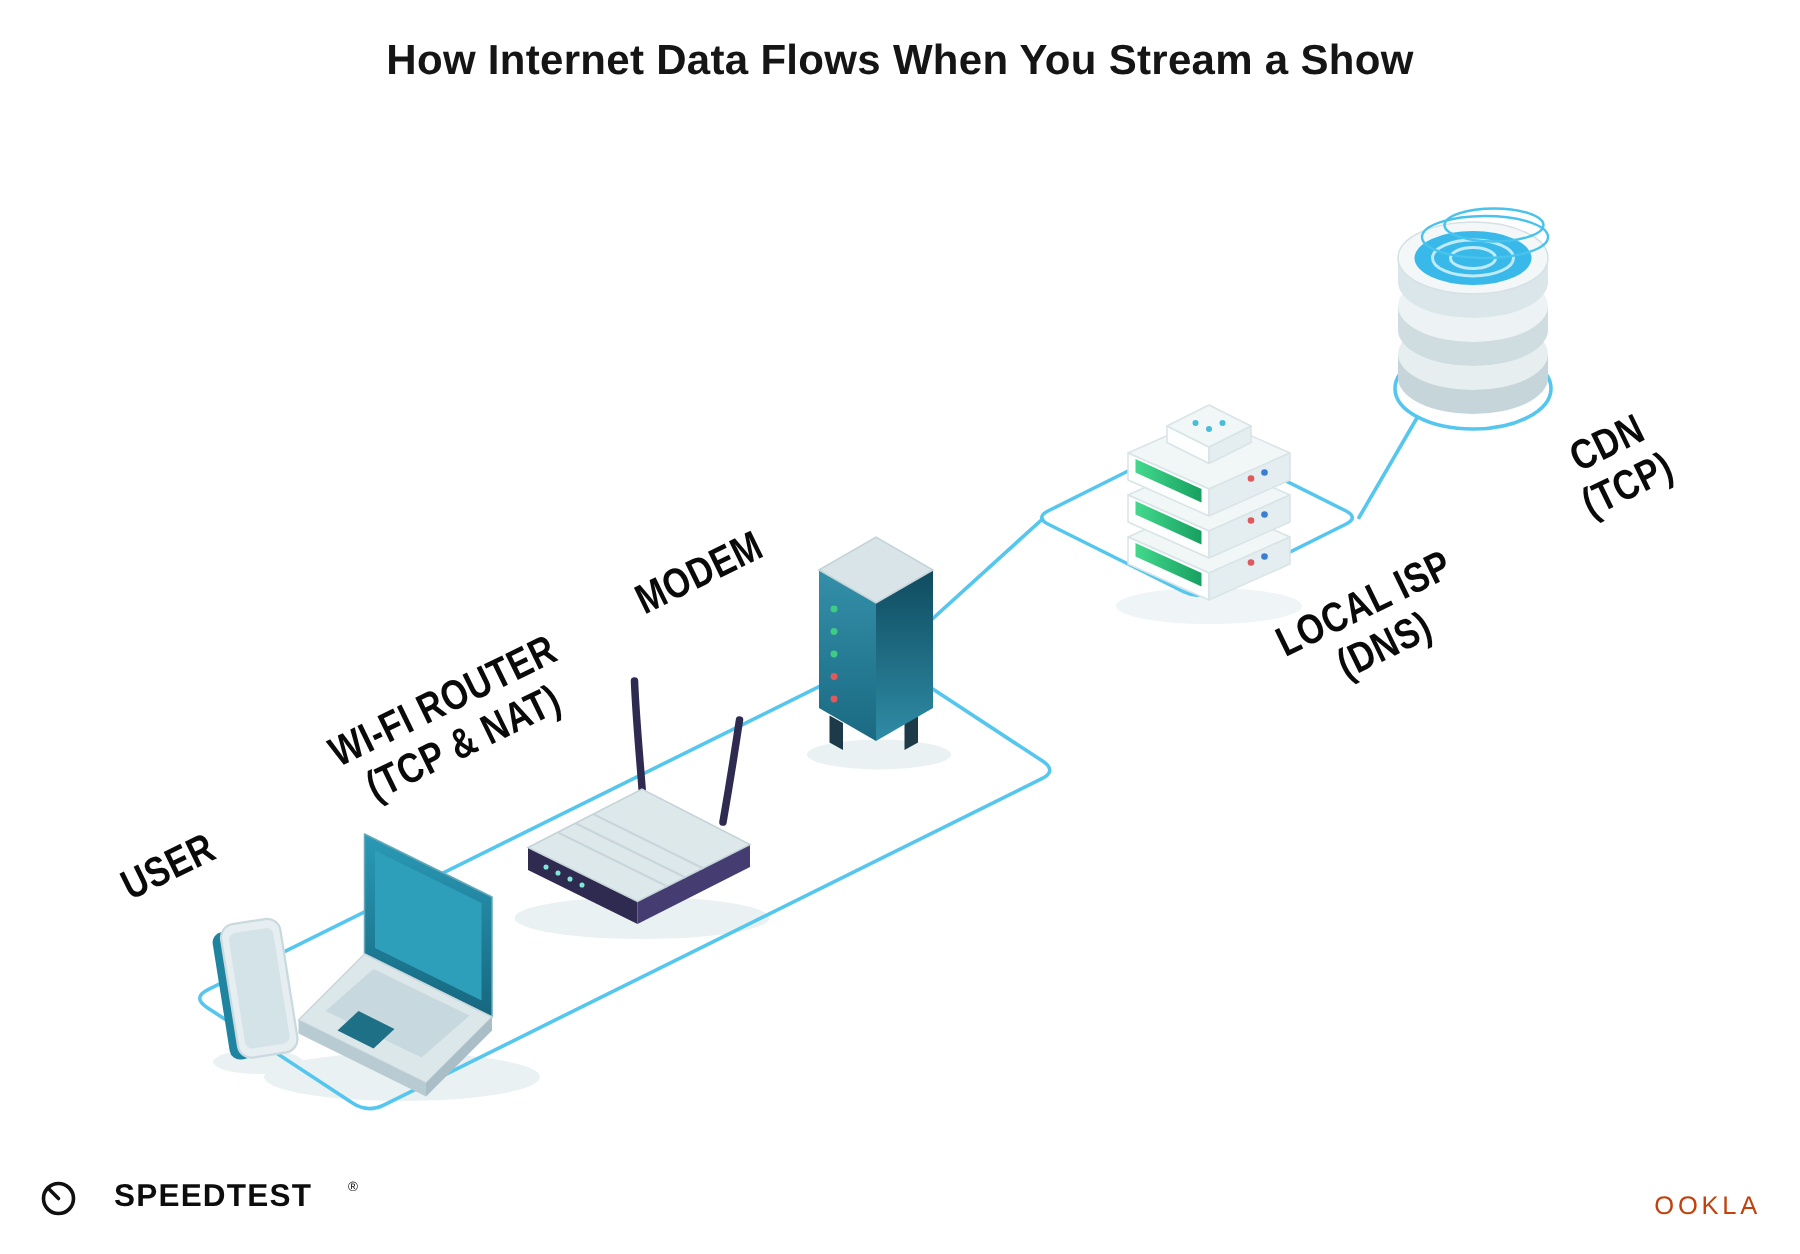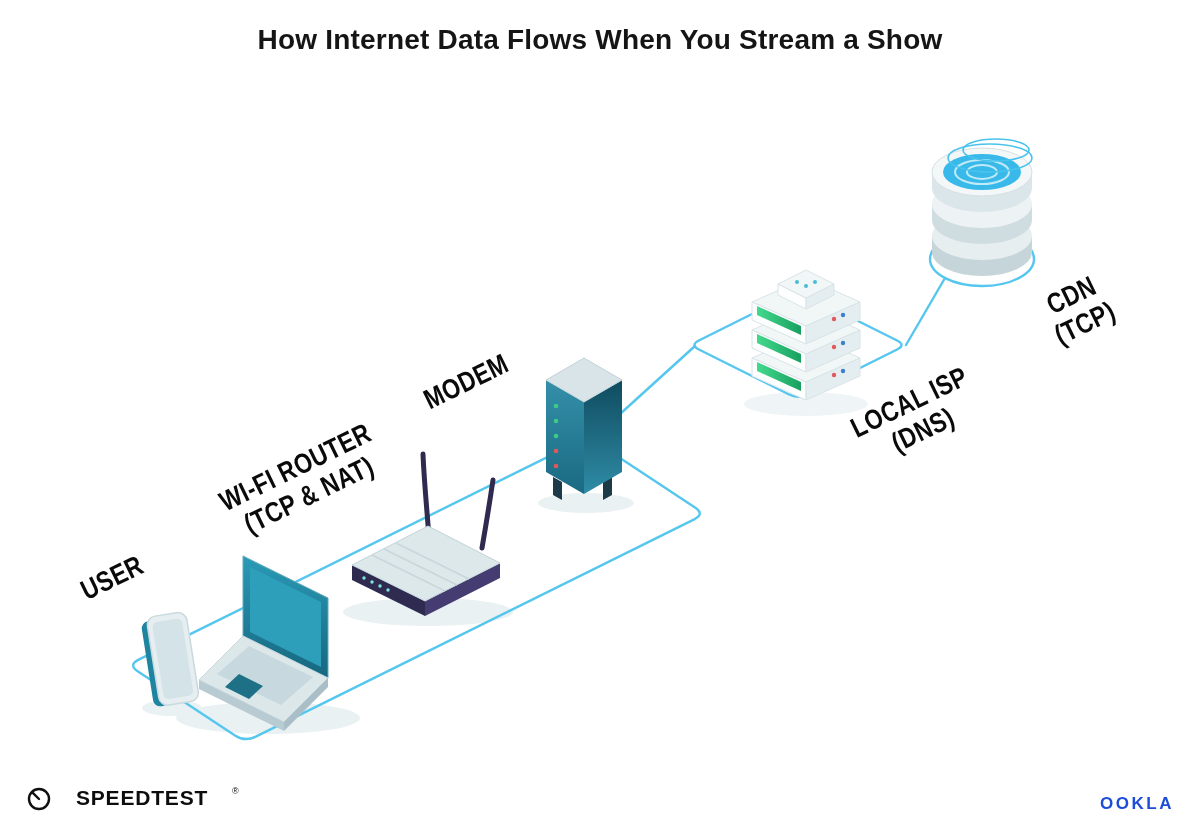--- a/index.html
+++ b/index.html
@@ -31,21 +31,21 @@
   
   .speedtest{
     position:absolute;left:26px;top:786px;display:flex;align-items:flex-start;gap:24px;
   }
   .speedtest .word{
     font-weight:800;font-size:21px;letter-spacing:.8px;color:#0d0d0d;
   }
   .speedtest sup{font-size:9px;color:#0d0d0d;}
   .ookla{
     position:absolute;right:26px;top:794px;
-    font-weight:700;font-size:17px;letter-spacing:2.5px;color:#1d4ed8;
+    font-weight:400;font-size:17px;letter-spacing:2.5px;color:#c2410c;
   }
 </style>
 </head>
 <body>
 
 <div class="stage">
 
   <div class="title">How Internet Data Flows When You Stream a Show</div>
 
   <svg class="diagram" width="1200" height="836" viewBox="0 0 1200 836">

